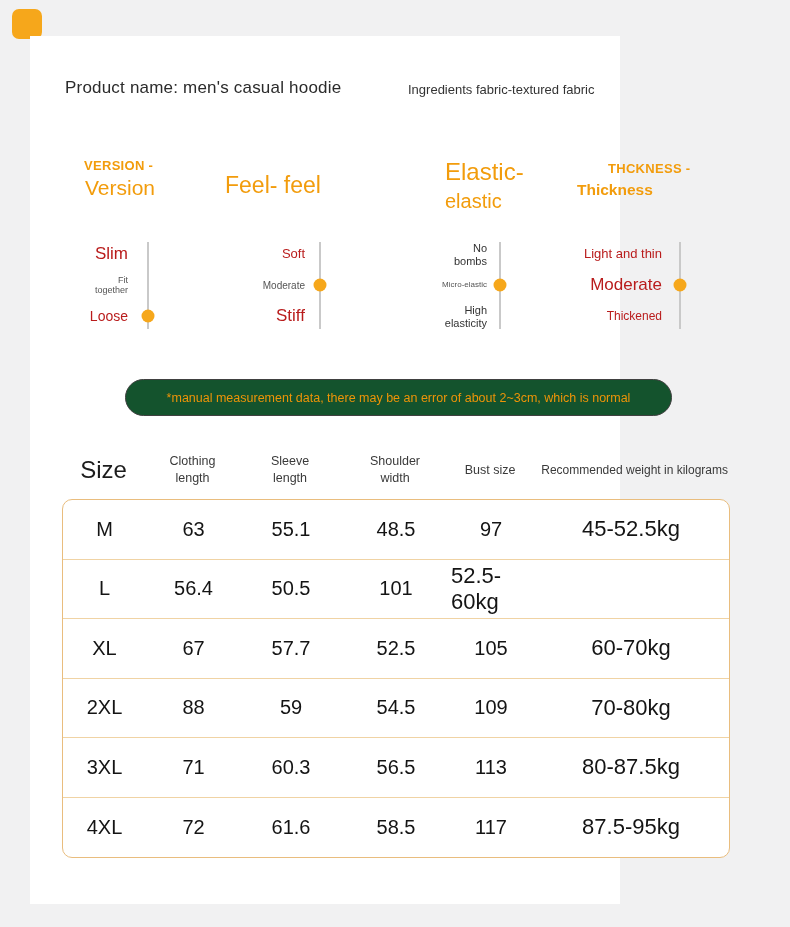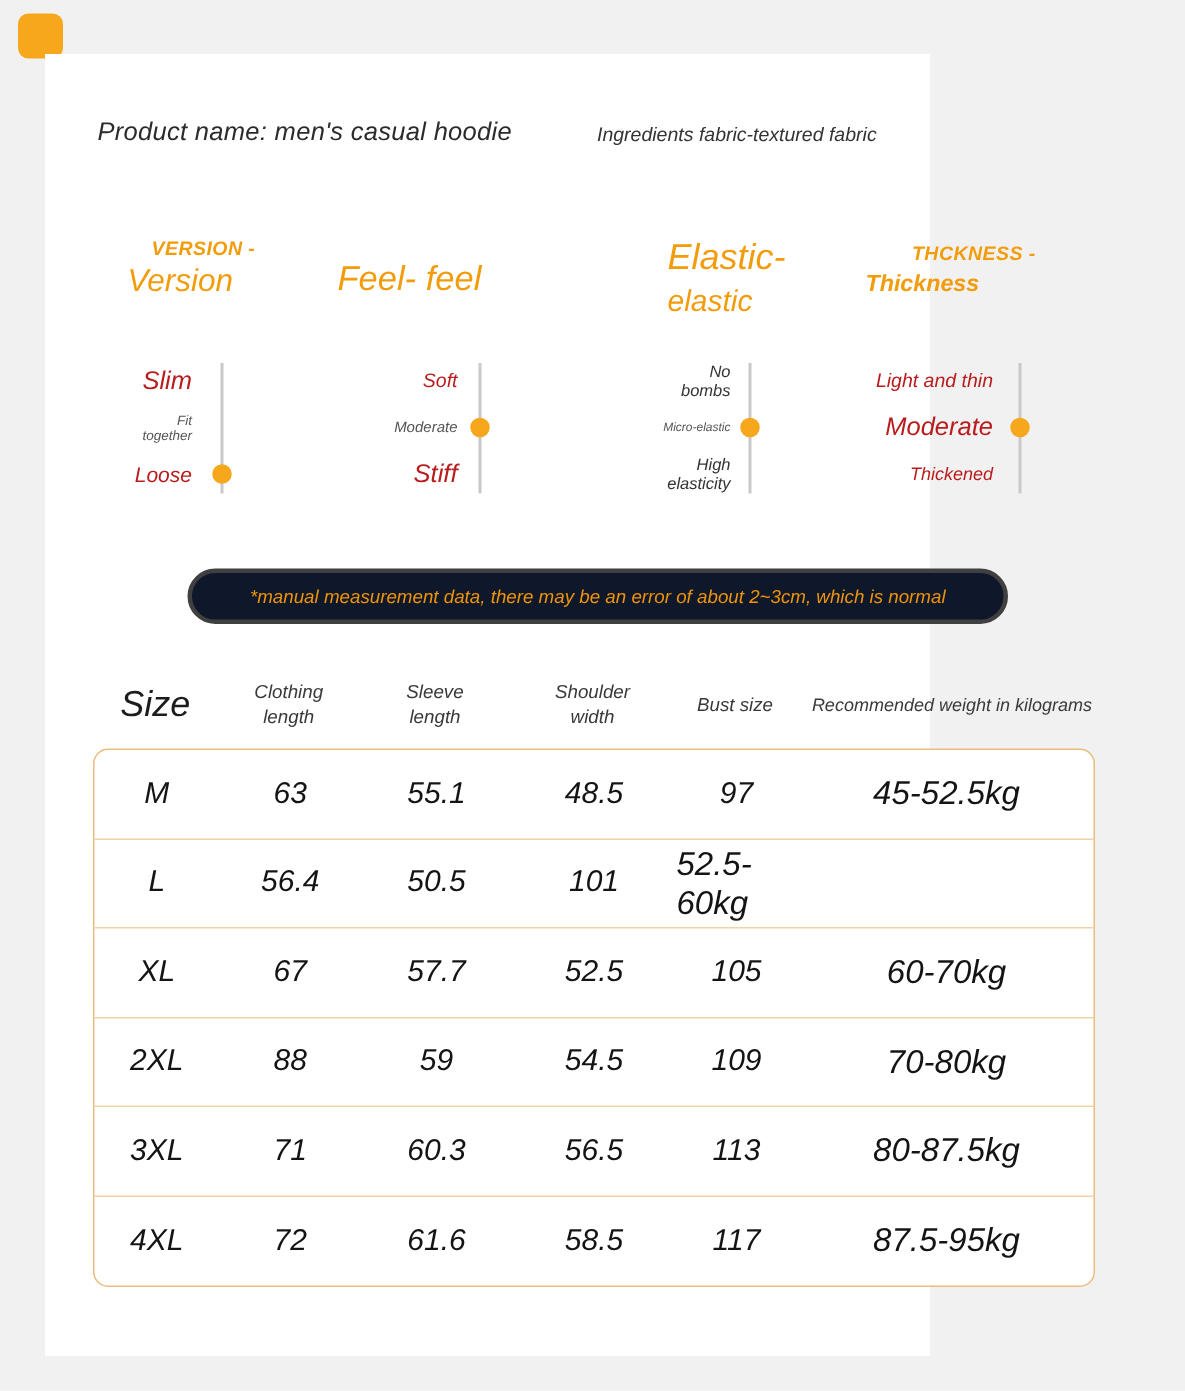--- a/index.html
+++ b/index.html
@@ -1,34 +1,34 @@
 <!DOCTYPE html>
 <html><head>
 <meta charset="utf-8">
 <style>
   * { margin:0; padding:0; box-sizing:border-box; }
   body { font-family:"Liberation Sans", sans-serif; background:#e9e9ea; }
   .page { position:relative; width:790px; height:927px; background:#f1f1f2; overflow:hidden; }
 
   .corner-square { position:absolute; left:12px; top:9px; width:30px; height:30px; border-radius:7px; background:#f6a71b; }
 
-  .card { position:absolute; left:30px; top:36px; width:590px; height:868px; background:#ffffff;font-style:italic; }
+  .card { position:absolute; left:30px; top:36px; width:590px; height:868px; background:#ffffff; }
 
   .product-name { position:absolute; left:35px; top:42px; font-size:17px; font-weight:500; color:#2b2b2b; letter-spacing:.2px; }
-  .ingredients  { position:absolute; left:368px; top:46px; font-size:13px; color:#333;text-align:right; }
+  .ingredients  { position:absolute; left:378px; top:46px; font-size:13px; color:#333;text-align:right; }
 
   
   .attr-col { position:absolute; top:122px; }
   .col-version   { left:52px;  width:130px; }
   .col-feel      { left:195px; width:140px; }
   .col-elastic   { left:410px; width:120px; }
   .col-thickness { left:545px; width:170px; }
 
   .attr-title { color:#f29c0c; }
-  .col-version .t1   { font-size:13px; font-weight:700; letter-spacing:.3px; margin-left:19px; }
+  .col-version .t1   { font-size:13px; font-weight:700; letter-spacing:.3px; margin-left:2px; }
   .col-version .t2   { font-size:21px; font-weight:500; margin-top:3px; margin-left:3px; }
   .col-feel .t1      { font-size:23px; font-weight:500; margin-top:14px; }
   .col-elastic .t1   { font-size:24px; font-weight:500; margin-left:5px; }
   .col-elastic .t2   { font-size:20px; font-weight:500; margin-left:5px; margin-top:4px; }
   .col-thickness .t1 { font-size:13px; font-weight:700; margin-left:33px; margin-top:3px; letter-spacing:.3px; }
   .col-thickness .t2 { font-size:15.5px; font-weight:600; margin-left:2px; margin-top:5px; }
 
   .scale { position:absolute; top:81px; left:0; display:flex; }
   .labels { display:flex; flex-direction:column; }
   .lvl { height:31px; display:flex; align-items:center; justify-content:flex-end;
@@ -59,21 +59,21 @@
   .col-thickness .lvl:nth-child(3) { font-size:12px;text-align:center; }
 
   .bar { position:relative; width:22px; height:93px; }
   .bar::before { content:""; position:absolute; left:50%; top:3px; bottom:3px; width:2px;
                  background:#c9c9c9; transform:translateX(-50%); }
   .dot { position:absolute; left:50%; width:13px; height:13px; border-radius:50%;
          background:#f6a71b; transform:translate(-50%,-50%); } .dot.pos-1 { top:46px; } .dot.pos-2 { top:77px; }
 
   
   .notice { position:absolute; left:95px; top:343px; width:547px; height:37px;
-            border:3px solid #404040; border-radius:19px; background:#0f172a;
+            border:1px solid #404040; border-radius:19px; background:#14532d;
             display:flex; align-items:center; justify-content:center;
             font-size:12.5px; color:#ee9408; }
 
   
   .thead { position:absolute; left:32px; top:408px; width:668px; height:52px;
            display:grid; grid-template-columns:83px 95px 100px 110px 80px 200px; }
   .th { display:flex; align-items:center; justify-content:center; text-align:center;
         font-size:12.5px; color:#3a3a3a; line-height:1.35; padding:0 14px; }
   .th0 { font-size:24px; color:#1c1c1c; font-weight:500; padding:0; }
   .th5 { justify-content:flex-end; text-align:right; font-size:12px; padding:0 2px 0 10px; }

